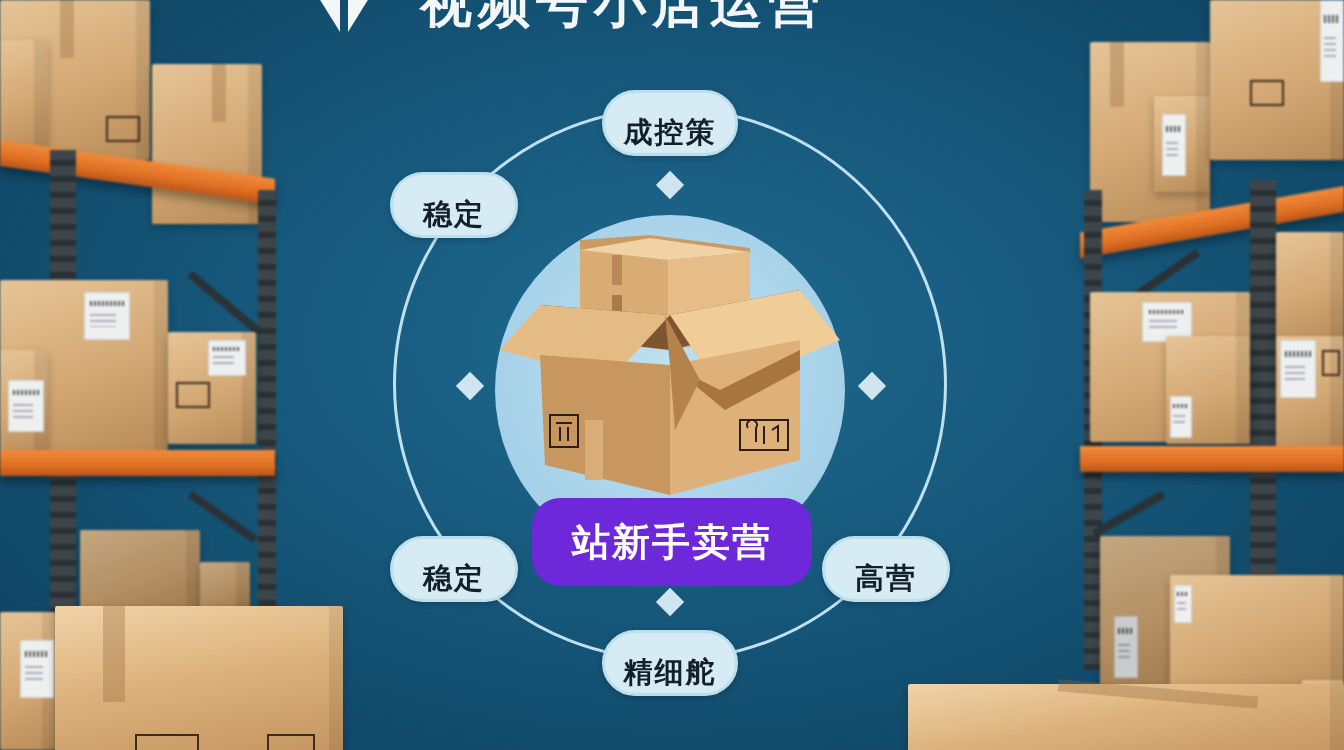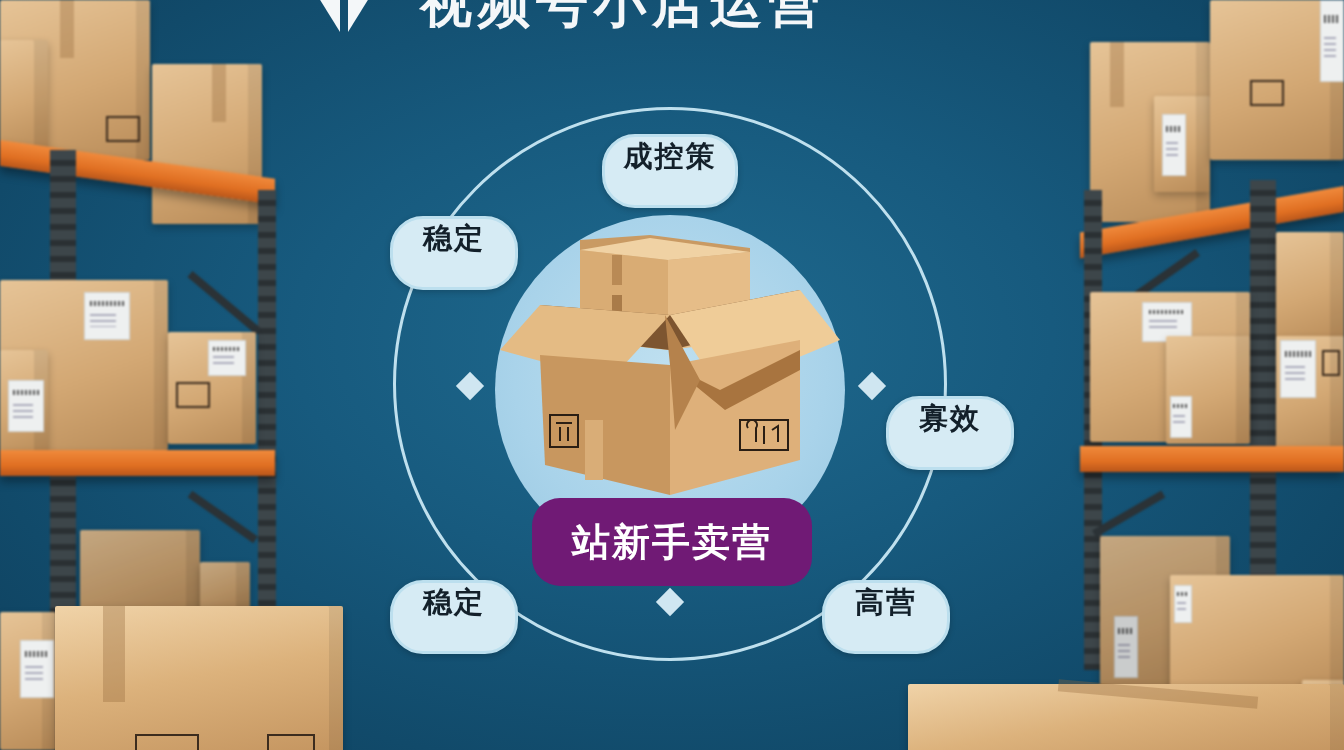--- a/index.html
+++ b/index.html
@@ -38,30 +38,29 @@
   .logo-mark .tri.r { left: 48px; border-right: 36px solid transparent; }
   .title-text { color: #f4f7f9; font-weight: 700; font-size: 52px; letter-spacing: 6px; white-space: nowrap; font-family: "DejaVu Sans", sans-serif; }
 
   
   .diagram { position: absolute; left: 0; top: 0; width: 1344px; height: 750px; }
   .ring { position: absolute; left: 393px; top: 107px; width: 554px; height: 554px; border-radius: 50%; border: 3px solid #bfe0ee; box-sizing: border-box; }
   .core { position: absolute; left: 495px; top: 215px; width: 350px; height: 350px; border-radius: 50%;
           background: radial-gradient(circle at 50% 45%, #bfe0f0 0%, #a9d3ea 60%, #98c7e0 100%); }
   .center-banner {
     position: absolute; left: 532px; top: 498px; width: 280px; height: 88px;
-    background: #701a75; border-radius: 28px;
+    background: #6d28d9; border-radius: 28px;
     display: flex; align-items: center; justify-content: center;
   }
   .center-banner span { color: #ffffff; font-weight: 700; font-size: 38px; letter-spacing: 2px; }
   .pill {
-    position: absolute; height: 74px; border-radius: 33px;
+    position: absolute; height: 66px; border-radius: 33px;
     background: #d6ebf4; border: 3px solid #bcdfee; box-sizing: border-box;
-    display: flex; align-items: flex-start; justify-content: center;
+    display: flex; align-items: flex-end; justify-content: center;
     box-shadow: 0 2px 6px rgba(0,0,0,.2);
-    margin-top: 44px;
   }
   .pill span { color: #13202a; font-weight: 700; font-size: 29px; letter-spacing: 2px; }
   .diamond { position: absolute; width: 20px; height: 20px; background: #cfe6f1; transform: rotate(45deg); }
 
   
   .pkg { position: absolute; left: 500px; top: 230px; width: 340px; height: 270px; }
 </style>
 </head>
 <body>
 
@@ -189,26 +188,26 @@
     </div>
 
     <div class="diamond" style="left:660px;top:175px;"></div>
     <div class="diamond" style="left:660px;top:592px;"></div>
     <div class="diamond" style="left:460px;top:376px;"></div>
     <div class="diamond" style="left:862px;top:376px;"></div>
 
     <div class="pill" style="left:602px;top:90px;width:136px;">
         <span>成控策</span>
       </div>
-    <div class="pill" style="left:886px;top:352px;width:128px;">
-        <span>寡效</span>
-      </div>
     <div class="pill" style="left:822px;top:536px;width:128px;">
         <span>高营</span>
       </div>
+    <div class="pill" style="left:602px;top:630px;width:136px;">
+        <span>精细舵</span>
+      </div>
     <div class="pill" style="left:390px;top:536px;width:128px;">
         <span>稳定</span>
       </div>
     <div class="pill" style="left:390px;top:172px;width:128px;">
         <span>稳定</span>
       </div>
   </div>
 </div>
 
 </body></html>

